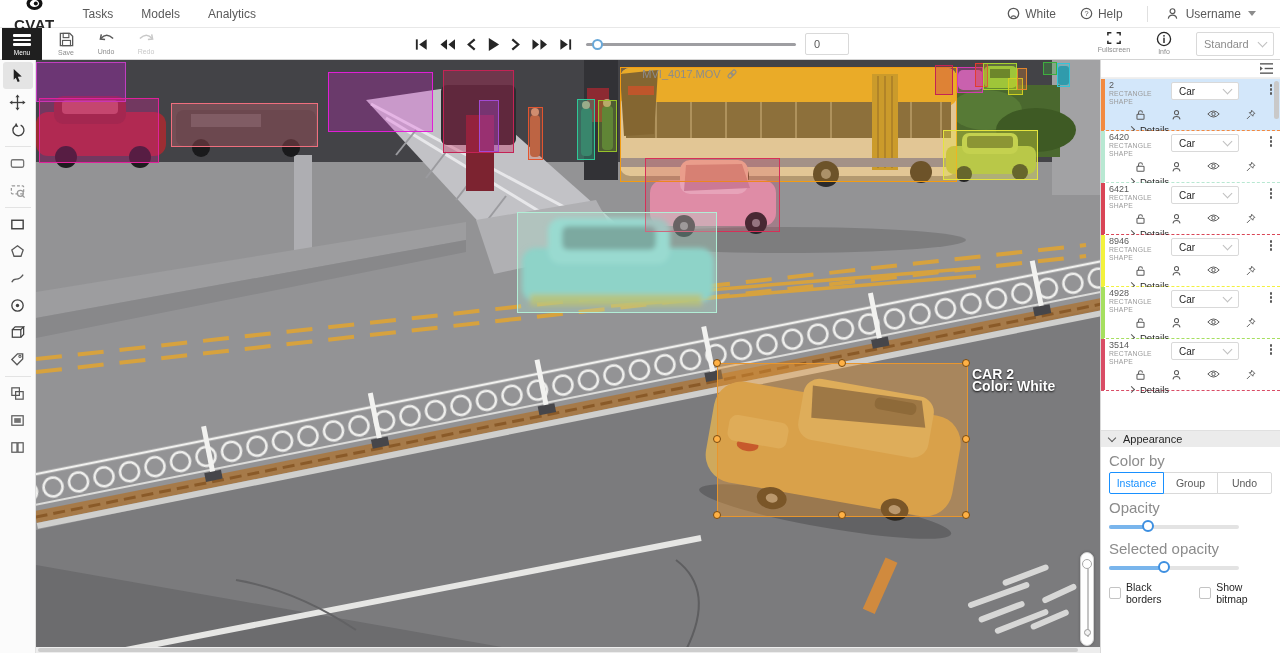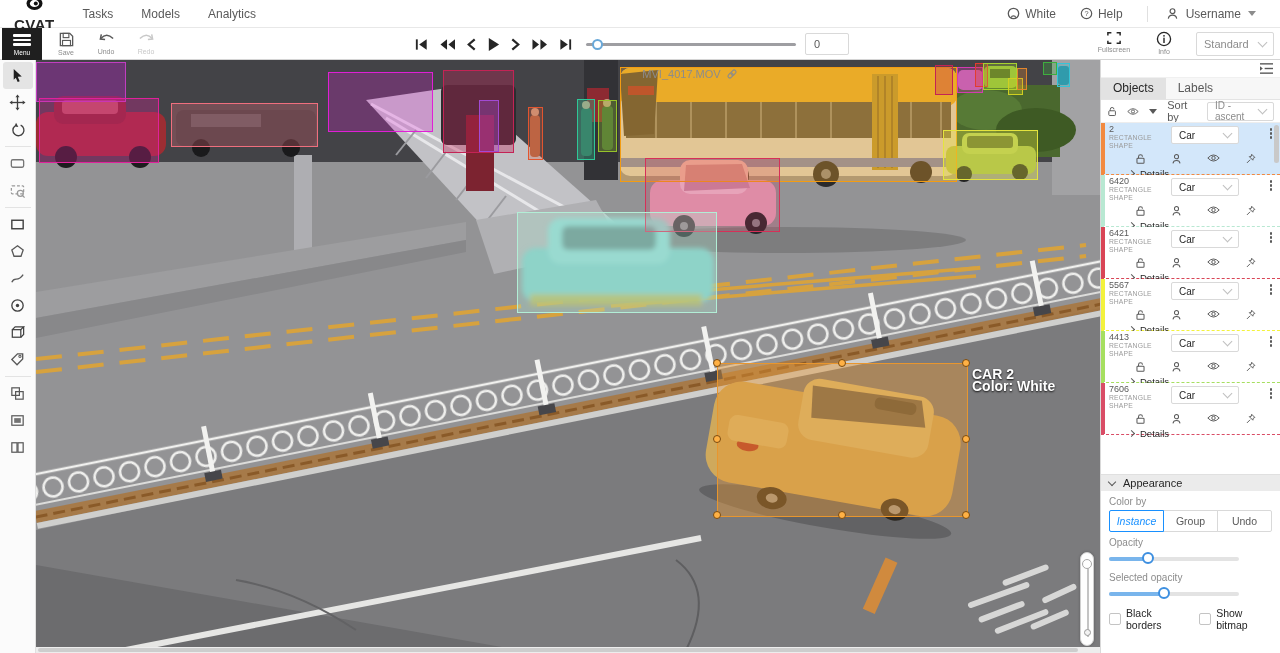--- a/index.html
+++ b/index.html
@@ -96,27 +96,27 @@
   .obj-icons span { cursor:pointer; display:flex; }
   .obj-details { display:flex; align-items:center; gap:6px; font-size:9.5px; color:#262626; padding:3px 0 0 20px; cursor:pointer; }
   .dchev { width:5px; height:5px; border-right:1.3px solid #595959; border-bottom:1.3px solid #595959; transform:rotate(-45deg); }
   #list-scroll { position:absolute; right:1px; top:2px; width:5px; height:38px; background:#c9c9c9; border-radius:3px; }
 
   #appearance { border-top:1px solid #e0e0e0; }
   #app-header { height:16px; background:#ebebeb; display:flex; align-items:center; gap:8px; padding-left:8px;
     font-size:11px; color:#262626; cursor:pointer; }
   .achev { width:6px; height:6px; border-right:1.4px solid #595959; border-bottom:1.4px solid #595959; transform:rotate(45deg); margin-top:-2px; }
   #app-body { padding:5px 8px 0 8px; }
-  .app-lbl { font-size:10px; color:#8c8c8c; margin-bottom:3px; }
+  .app-lbl { font-size:15px; color:#8c8c8c; margin-bottom:3px; }
   #colorby { display:flex; margin-bottom:5px; }
   .seg { flex:1; height:22px; border:1px solid #d9d9d9; font-size:10.5px; color:#595959; display:flex;
     align-items:center; justify-content:center; background:#fff; cursor:pointer; margin-left:-1px; }
   .seg:first-child { margin-left:0; border-radius:2px 0 0 2px; }
   .seg:last-child { border-radius:0 2px 2px 0; }
-  .seg.active { border-color:#1890ff; color:#1890ff; z-index:2;font-style:italic; }
+  .seg.active { border-color:#1890ff; color:#1890ff; z-index:2; }
   .slider { position:relative; width:130px; height:12px; margin:4px 0 8px 0; cursor:pointer; }
   .slider .rail { position:absolute; top:5px; width:100%; height:4px; background:#e3e3e3; border-radius:2px; }
   .slider .fill { position:absolute; top:5px; height:4px; background:#79b5ec; border-radius:2px; }
   .slider .shandle { position:absolute; top:0; width:12px; height:12px; margin-left:-6px; border-radius:50%;
     background:#fff; border:2px solid #3d8fe0; }
   .cbrow { display:flex; gap:14px; margin-bottom:4px; }
   .cbitem { display:flex; align-items:center; gap:5px; font-size:10.5px; color:#262626; cursor:pointer; }
   .cb { width:12px; height:12px; border:1px solid #c4c4c4; border-radius:2px; background:#fff; flex:none; }
   svg { display:block; }
 </style>
@@ -596,40 +596,20 @@
   <div id="side-top">
     <svg width="15" height="13" viewBox="0 0 16 14">
       <g stroke="#595959" stroke-width="1.5">
         <line x1="1" y1="2" x2="15" y2="2"></line>
           <line x1="6" y1="7" x2="15" y2="7"></line>
           <line x1="1" y1="12" x2="15" y2="12"></line>
       </g>
       <path d="M1 4.5 L4 7 L1 9.5 z" fill="#595959"></path>
     </svg>
   </div>
-  <div id="tabs">
-    <div class="tab active">Objects</div>
-    <div class="tab">Labels</div>
-  </div>
-  <div id="sort-row">
-    <svg width="12" height="13" viewBox="0 0 14 15">
-      <rect x="2.5" y="6.5" width="9" height="6.5" rx="1" fill="none" stroke="#595959" stroke-width="1.3"></rect>
-      <path d="M4.5 6.5 V4.5 a2.5 2.5 0 0 1 5 0" fill="none" stroke="#595959" stroke-width="1.3"></path>
-    </svg>
-    <svg width="14" height="11" viewBox="0 0 16 12">
-      <path d="M1 6 Q8 -1.5 15 6 Q8 13.5 1 6 z" fill="none" stroke="#595959" stroke-width="1.2"></path>
-      <circle cx="8" cy="6" r="2.1" fill="none" stroke="#595959" stroke-width="1.2"></circle>
-    </svg>
-    <span class="caret" style="border-top-color:#595959;"></span>
-    <span class="lbl">Sort by</span>
-    <div class="select" id="sort-select">
-      <span>ID - ascent</span>
-      <span class="chev"></span>
-    </div>
-  </div>
 
   <div id="objects-list">
 
   <div class="obj-item selected" style="border-left-color: rgb(242, 138, 64); border-bottom-color: rgb(242, 138, 64);">
     <div class="obj-head">
       <div class="obj-idwrap">
         <div class="obj-id">2</div>
         <div class="obj-shape">RECTANGLE SHAPE</div>
       </div>
       <div class="select obj-label-select">
@@ -766,21 +746,21 @@
     </div>
     <div class="obj-details">
       <span class="dchev"></span>
       <span class="obj-details-label">Details</span>
     </div>
   </div>
 
   <div class="obj-item" style="border-left-color: rgb(243, 242, 61); border-bottom-color: rgb(243, 242, 61);">
     <div class="obj-head">
       <div class="obj-idwrap">
-        <div class="obj-id">5567</div>
+        <div class="obj-id">8946</div>
         <div class="obj-shape">RECTANGLE SHAPE</div>
       </div>
       <div class="select obj-label-select">
         <span>Car</span>
         <span class="chev"></span>
       </div>
       <div class="obj-more">
             <i></i>
             <i></i>
             <i></i>
@@ -814,21 +794,21 @@
     </div>
     <div class="obj-details">
       <span class="dchev"></span>
       <span class="obj-details-label">Details</span>
     </div>
   </div>
 
   <div class="obj-item" style="border-left-color: rgb(166, 223, 96); border-bottom-color: rgb(166, 223, 96);">
     <div class="obj-head">
       <div class="obj-idwrap">
-        <div class="obj-id">4413</div>
+        <div class="obj-id">4928</div>
         <div class="obj-shape">RECTANGLE SHAPE</div>
       </div>
       <div class="select obj-label-select">
         <span>Car</span>
         <span class="chev"></span>
       </div>
       <div class="obj-more">
             <i></i>
             <i></i>
             <i></i>
@@ -862,21 +842,21 @@
     </div>
     <div class="obj-details">
       <span class="dchev"></span>
       <span class="obj-details-label">Details</span>
     </div>
   </div>
 
   <div class="obj-item" style="border-left-color: rgb(217, 77, 102); border-bottom-color: rgb(217, 77, 102);">
     <div class="obj-head">
       <div class="obj-idwrap">
-        <div class="obj-id">7606</div>
+        <div class="obj-id">3514</div>
         <div class="obj-shape">RECTANGLE SHAPE</div>
       </div>
       <div class="select obj-label-select">
         <span>Car</span>
         <span class="chev"></span>
       </div>
       <div class="obj-more">
             <i></i>
             <i></i>
             <i></i>

